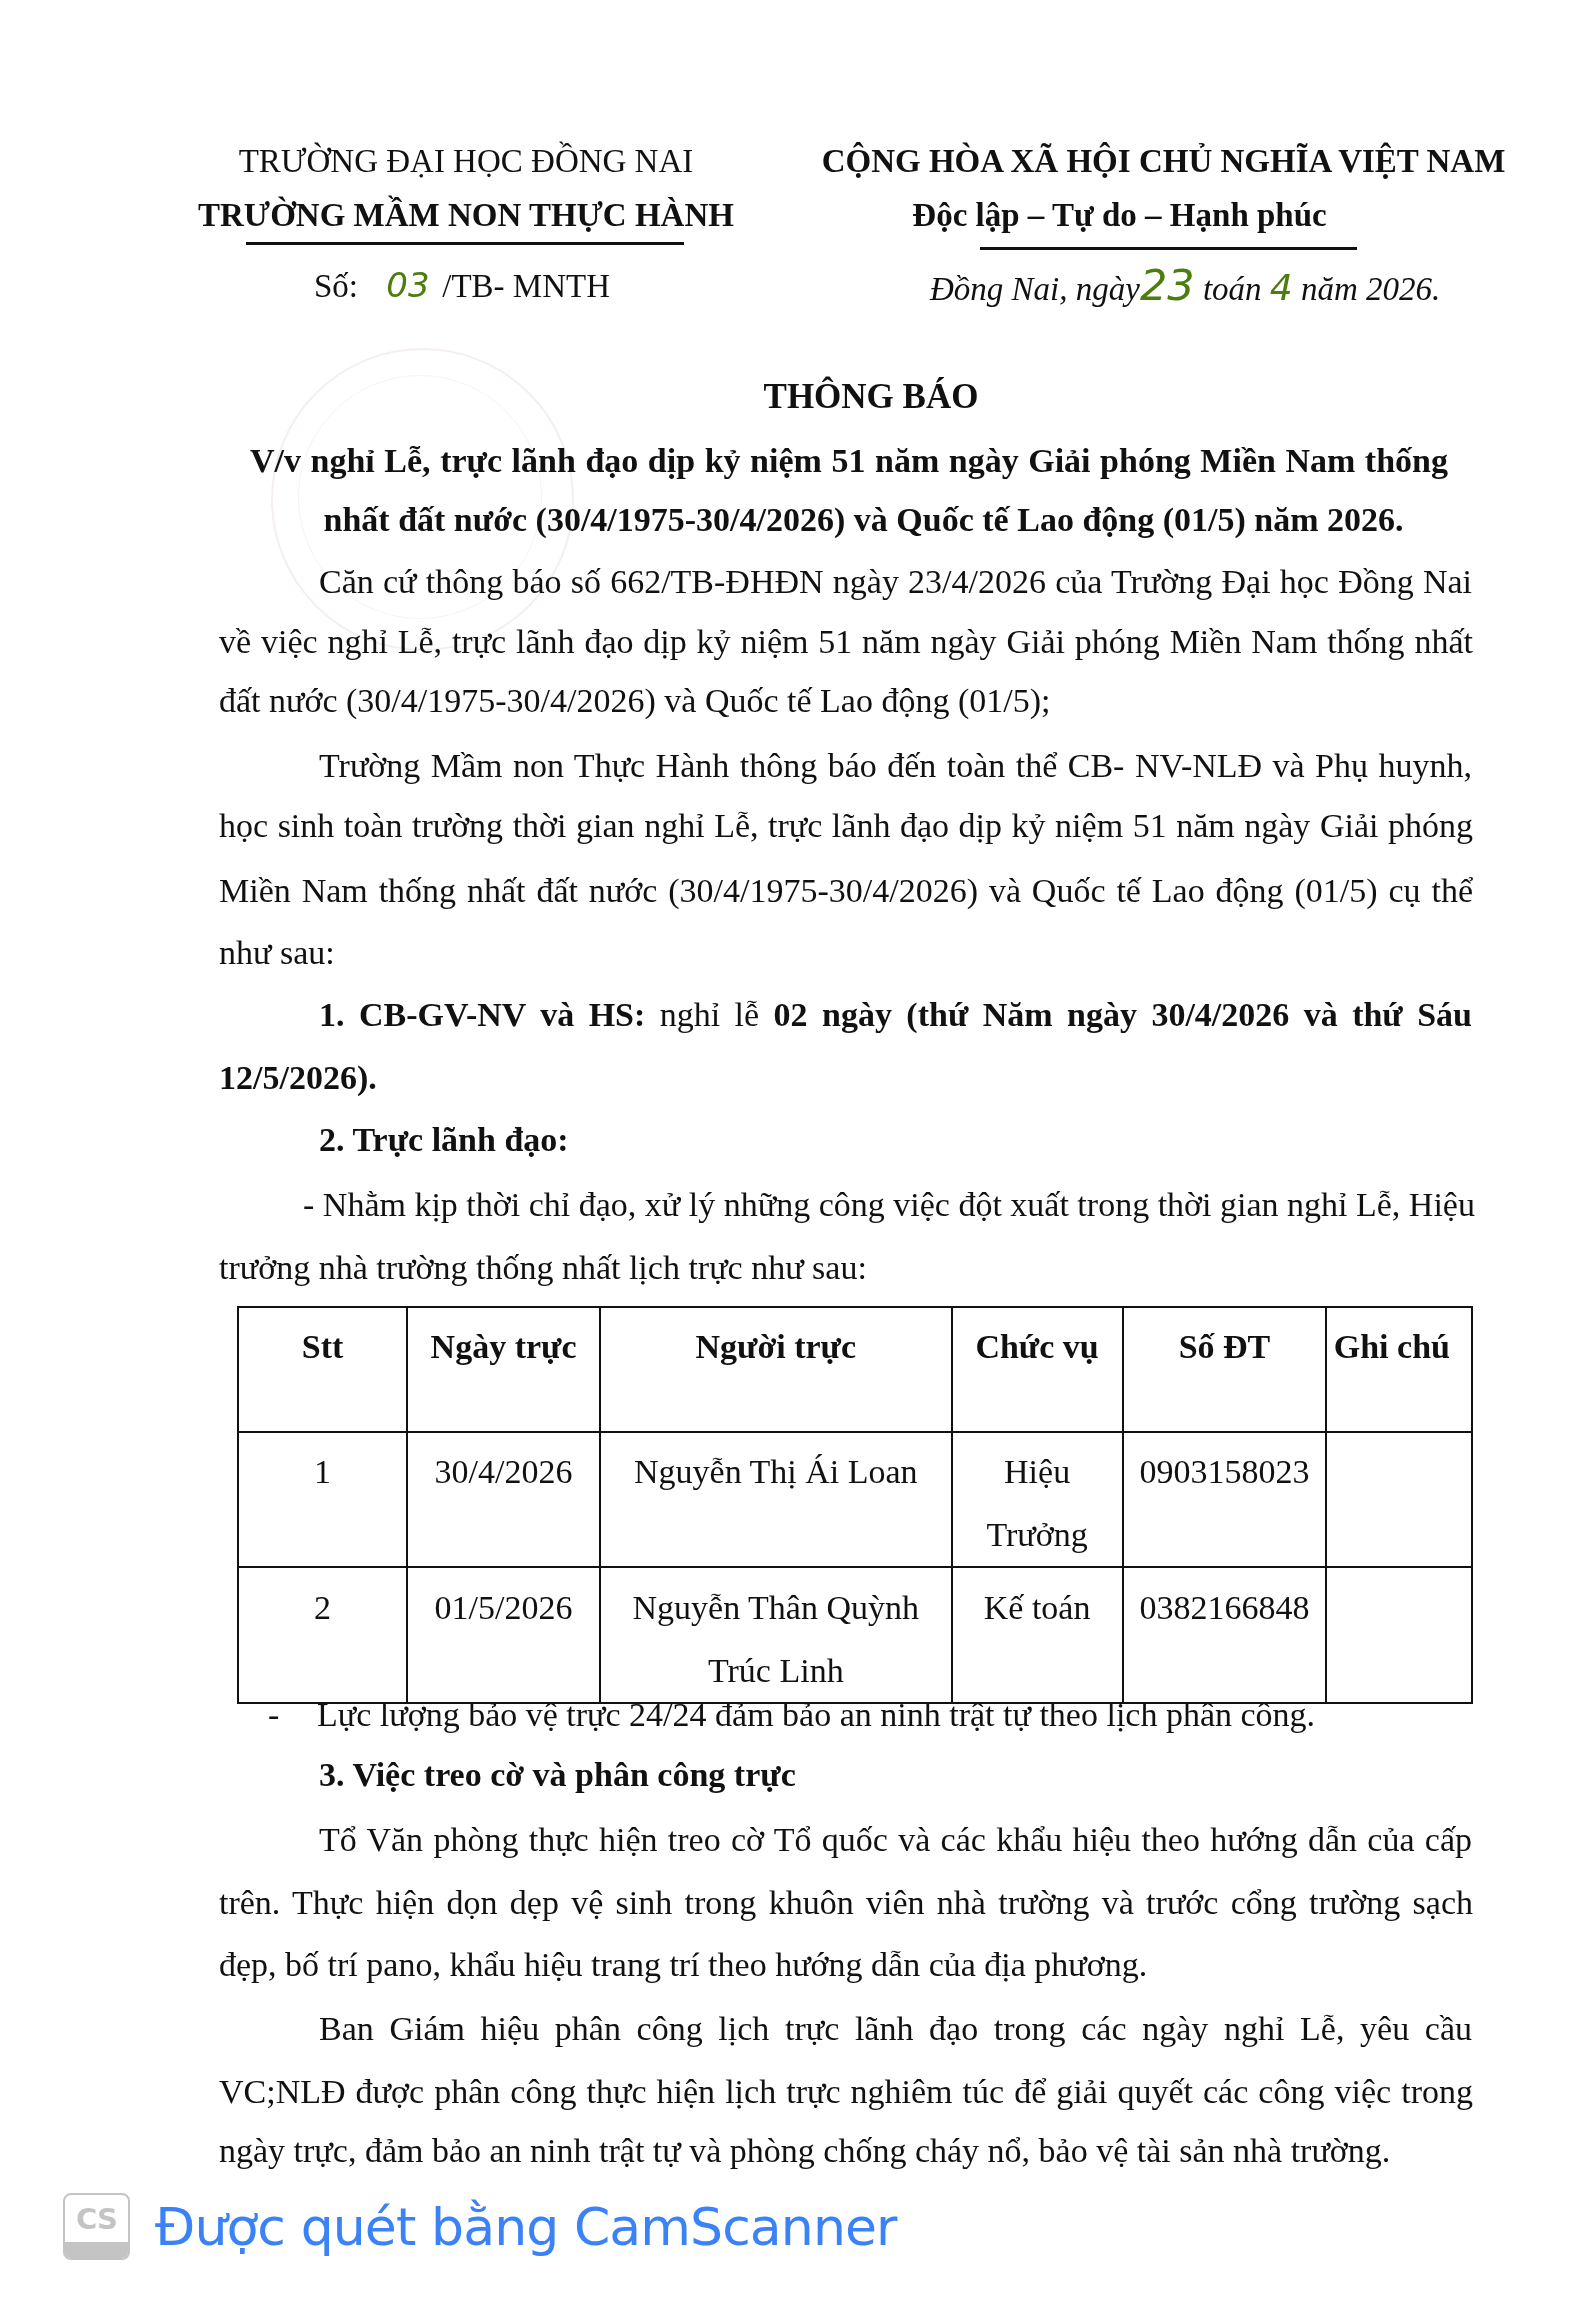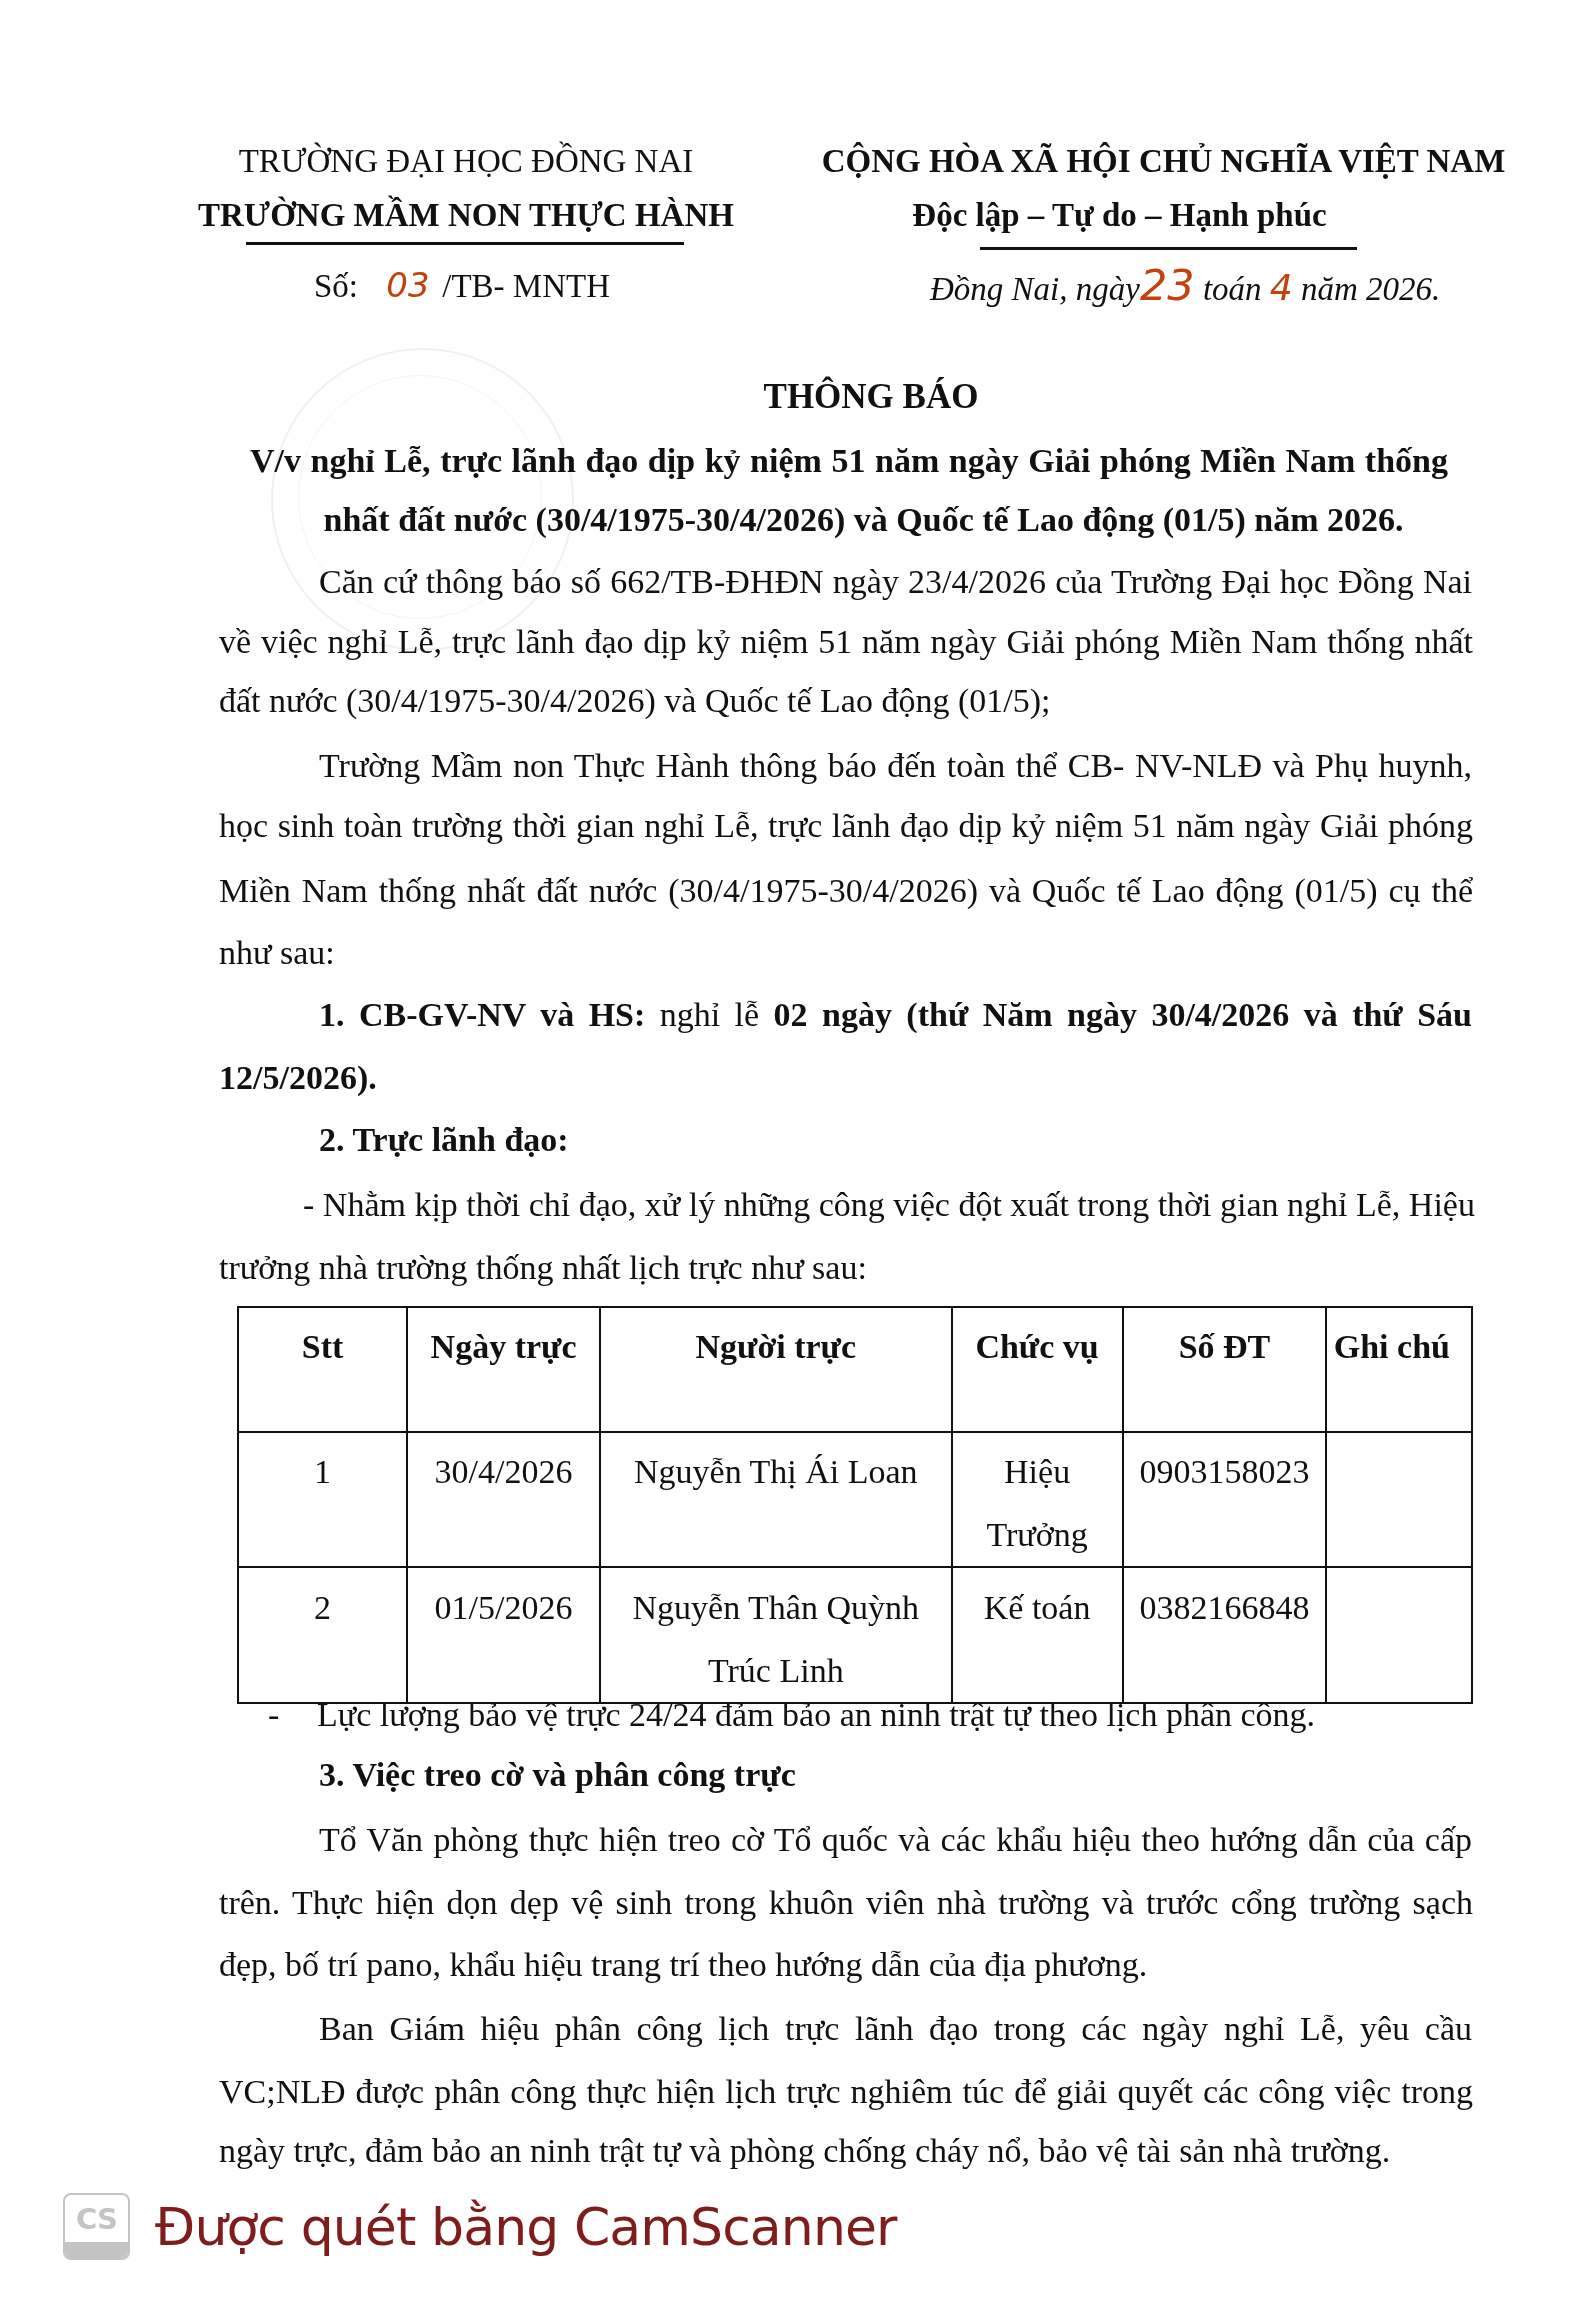--- a/index.html
+++ b/index.html
@@ -2,38 +2,38 @@
 <html style="font-size:14.5px"><head>
 <meta charset="utf-8">
 <style>
   html, body { margin:0; padding:0; }
   body { width:1576px; height:2316px; background:#ffffff; position:relative; overflow:hidden;
          font-family:"Liberation Serif", "DejaVu Serif", serif; color:#111; }
   .abs { position:absolute; white-space:nowrap; }
   .hdr { font-size:33px; text-align:center; line-height:40px; }
   .b { font-weight:bold; }
   .i { font-style:italic; }
-  .hand { font-family:"DejaVu Sans", sans-serif; font-style:italic; color:#c2410c; font-weight:normal; }
+  .hand { font-family:"DejaVu Sans", sans-serif; font-style:italic; color:#4d7c0f; font-weight:normal; }
   .rule { position:absolute; height:2.7px; background:#111; }
   .line { position:absolute; left:219px; width:1254px; font-size:34px; line-height:42px; height:42px; white-space:nowrap; overflow:visible; }
   .just { text-align:justify; text-align-last:justify; }
   .ind { left:319px; width:1153px; }
   .stamp { position:absolute; left:271px; top:348px; width:299px; height:299px; border-radius:50%;
            border:2.7px solid rgba(200,160,170,0.18); }
   .stamp-inner { position:absolute; left:25px; top:25px; width:242px; height:242px; border-radius:50%;
            border:1.8px solid rgba(200,160,170,0.14); }
   table.duty { position:absolute; left:237px; top:1306px; width:1236px; border-collapse:collapse; font-size:34px; }
   table.duty td, table.duty th { border:2.7px solid #111; text-align:center; vertical-align:top; padding:7.2px 5.4px 0 5.4px; line-height:63px; }
   table.duty th { font-weight:bold; height:116px; }
   table.duty tr.r td { height:120px; }
   .watermark { position:absolute; left:63px; top:2191px; height:71px; display:flex; align-items:center; }
   .cs-logo { width:67px; height:67px; border:2.7px solid #c4c4c4; border-radius:8.1px; position:relative; box-sizing:border-box; overflow:hidden; }
   .cs-logo .cs-text { position:absolute; left:0; right:0; top:7.2px; text-align:center; font-family:"DejaVu Sans", sans-serif; font-weight:bold; font-size:29px; color:#c4c4c4; letter-spacing:-0.9px; }
   .cs-logo .cs-bar { position:absolute; left:0; right:0; bottom:0; height:16.3px; background:#c4c4c4; }
-  .wm-text { margin-left:25px; font-family:"DejaVu Sans", sans-serif; font-size:52px; color:#7f1d1d; letter-spacing:-0.9px; }
+  .wm-text { margin-left:25px; font-family:"DejaVu Sans", sans-serif; font-size:52px; color:#3b82f6; letter-spacing:-0.9px; }
 </style>
 </head>
 <body>
 
 <div class="stamp">
     <div class="stamp-inner"></div>
   </div>
 
 <div class="abs hdr" style="left:172px; width:588px; top:141px;">TRƯỜNG ĐẠI HỌC ĐỒNG NAI</div>
 <div class="abs hdr b" style="left:172px; width:588px; top:195px;">TRƯỜNG MẦM NON THỰC HÀNH</div>

